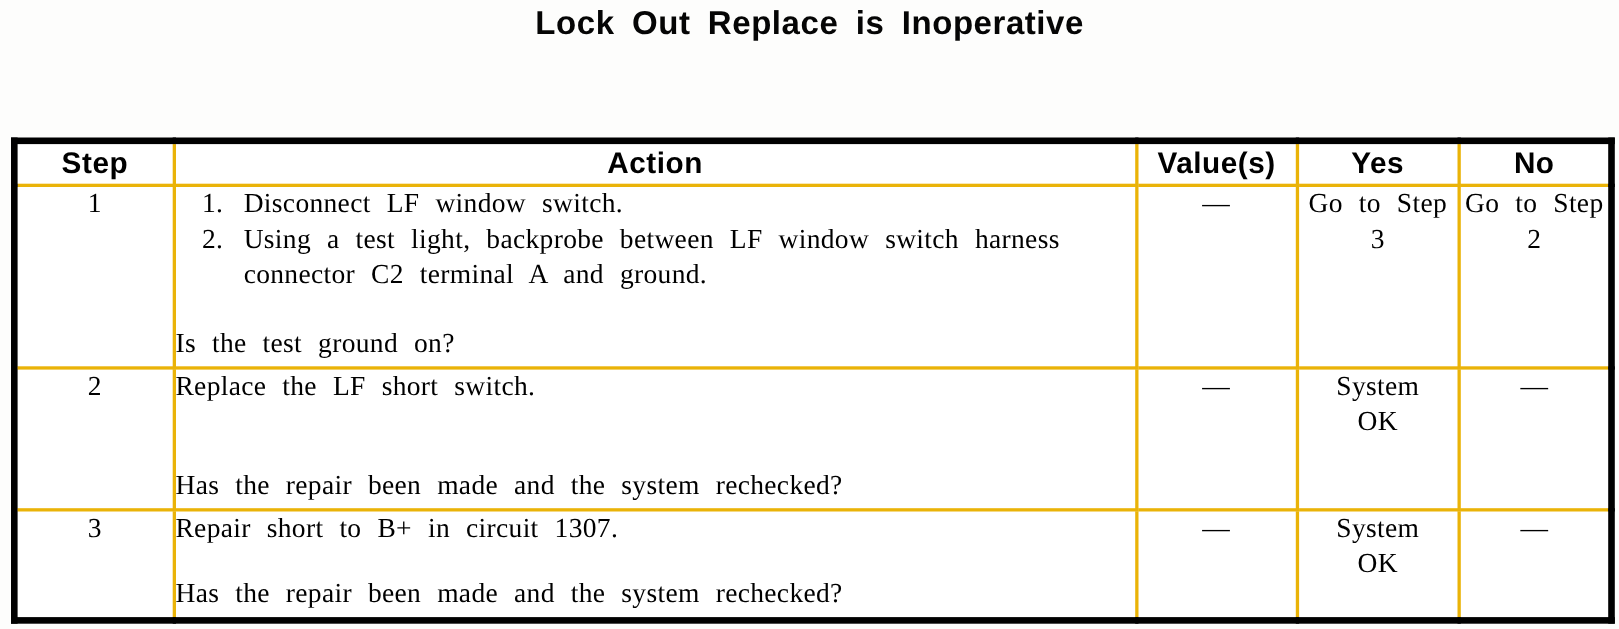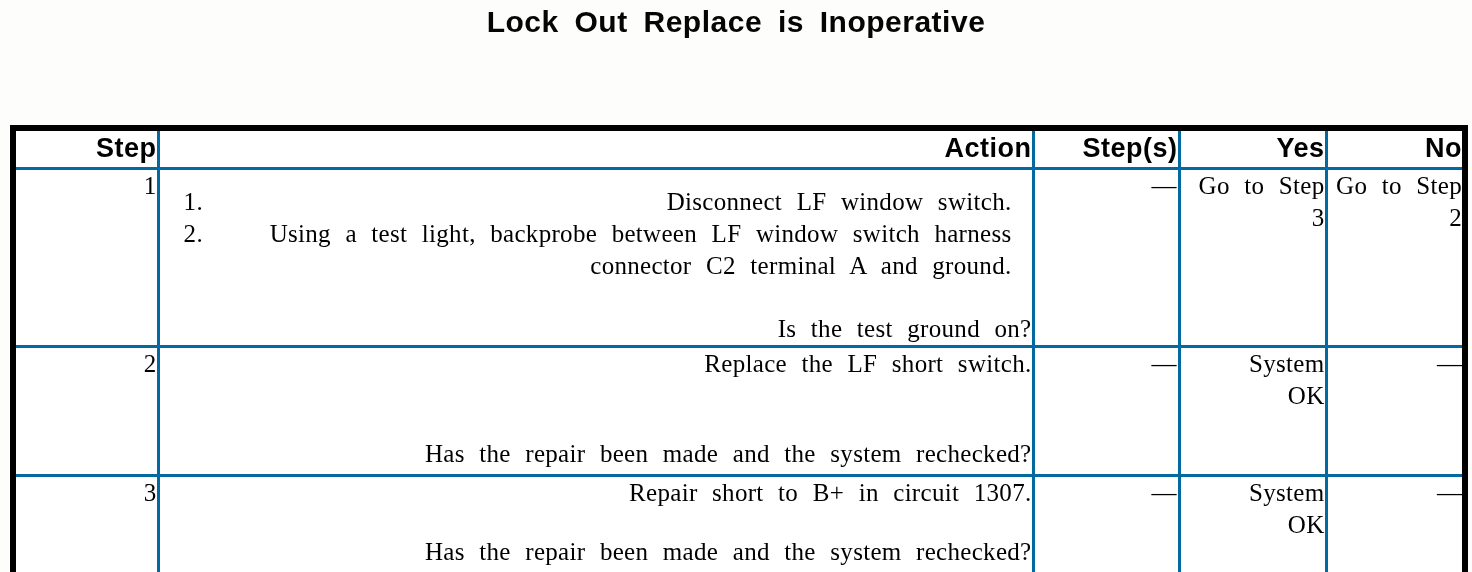--- a/index.html
+++ b/index.html
@@ -40,25 +40,24 @@
     left: 10px;
     top: 125px;
     width: 1452px;
     border-collapse: collapse;
     table-layout: fixed;
     border: 6px solid #000;
     background: #fff;
   }
   table.diag th,
   table.diag td {
-    border: 3px solid #0369a1;
+    border: 3px solid #eab308;
     vertical-align: top;
     padding: 0;
     overflow: hidden;
-    text-align: right;
   }
   table.diag thead tr { height: 40px; }
   tr.row-1 { height: 166px; }
   tr.row-2 { height: 129px; }
   tr.row-3 { height: 101px; }
 
   th.hdr {
     font-family: "Liberation Sans", sans-serif;
     font-weight: bold;
     font-size: 27px;
@@ -76,21 +75,21 @@
   }
   td.step-cell {
     text-align: center;
     padding-top: 6px;
   }
   td.action-cell {
     padding: 6px 10px 4px 7px;
   }
   ol.action-list {
     margin: 0;
-    padding: 16px 0 0 58px;
+    padding: 0 0 0 58px;
   }
   ol.action-list li {
     max-width: 790px;
     padding-left: 4px;
   }
   .action-text { }
   .question-1 { margin-top: 31px; }
   .question-2 { margin-top: 58px; }
   .question-3 { margin-top: 27px; }
   td.values-cell {
@@ -119,21 +118,21 @@
       <col style="width:145px">
       <col style="width:875px">
       <col style="width:146px">
       <col style="width:147px">
       <col style="width:139px">
     </colgroup>
     <thead>
       <tr>
         <th class="hdr">Step</th>
         <th class="hdr">Action</th>
-        <th class="hdr">Step(s)</th>
+        <th class="hdr">Value(s)</th>
         <th class="hdr">Yes</th>
         <th class="hdr">No</th>
       </tr>
     </thead>
     <tbody>
 
       <tr class="row-1">
         <td class="step-cell">1</td>
         <td class="action-cell">
           <ol class="action-list">

